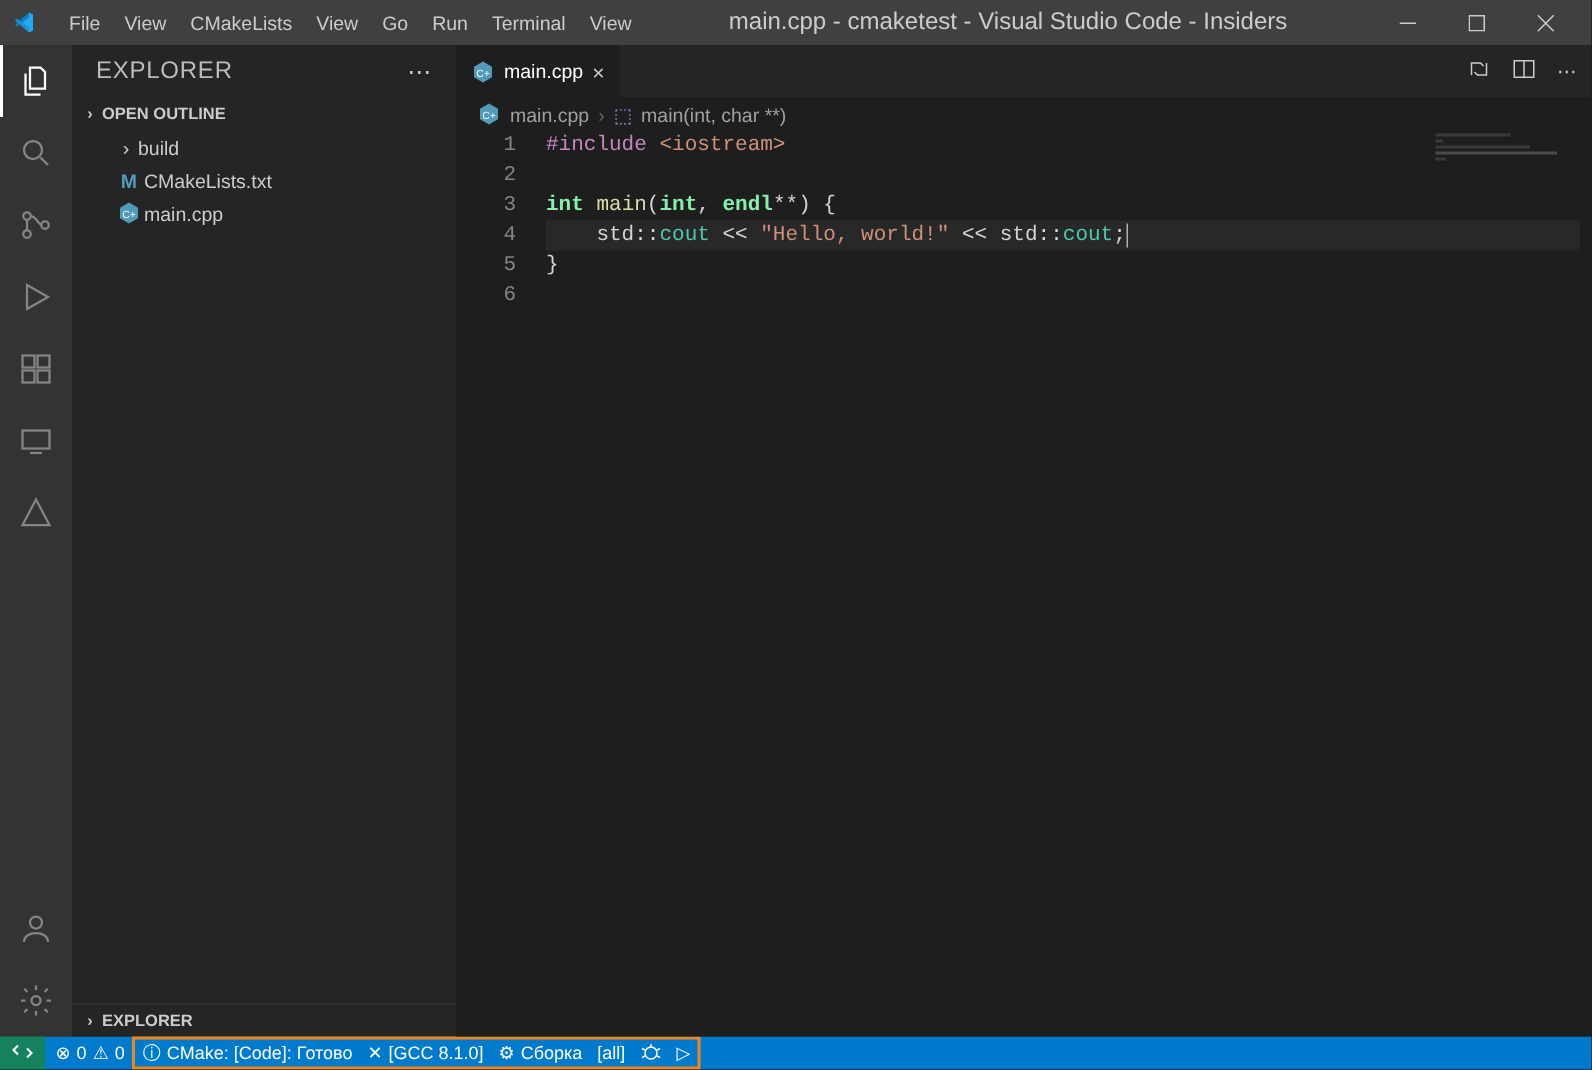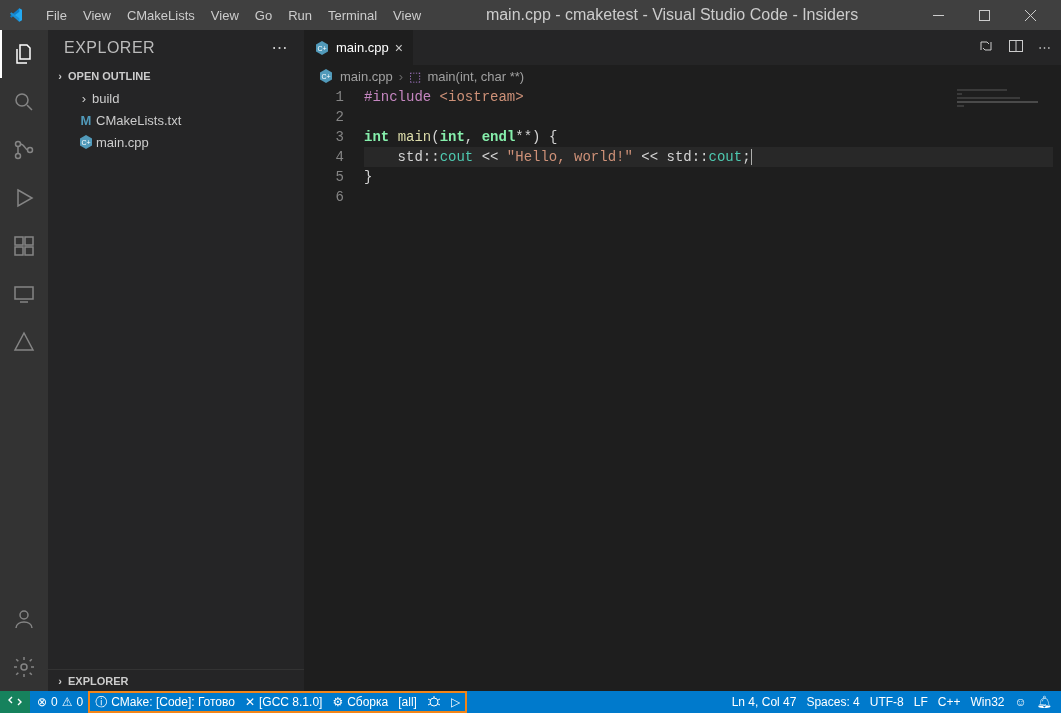--- a/index.html
+++ b/index.html
@@ -472,27 +472,13 @@
         <span><svg width="14" height="14" viewBox="0 0 14 14">
               <circle cx="7" cy="8" r="4" fill="none" stroke="#fff"></circle>
               <path d="M7 2v2M3 6l-2-1M11 6l2-1M3 10l-2 1M11 10l2 1" stroke="#fff"></path>
             </svg></span>
       </div>
       <div class="sb-item">
         <span>▷</span>
       </div>
     </div>
   </div>
-  <div class="sb-right">
-    <div class="sb-item">Ln 4, Col 47</div>
-    <div class="sb-item">Spaces: 4</div>
-    <div class="sb-item">UTF-8</div>
-    <div class="sb-item">LF</div>
-    <div class="sb-item">C++</div>
-    <div class="sb-item">Win32</div>
-    <div class="sb-item">
-        <span>☺</span>
-      </div>
-    <div class="sb-item">
-        <span>🔔︎</span>
-      </div>
-  </div>
 </div>
 
 </body></html>

